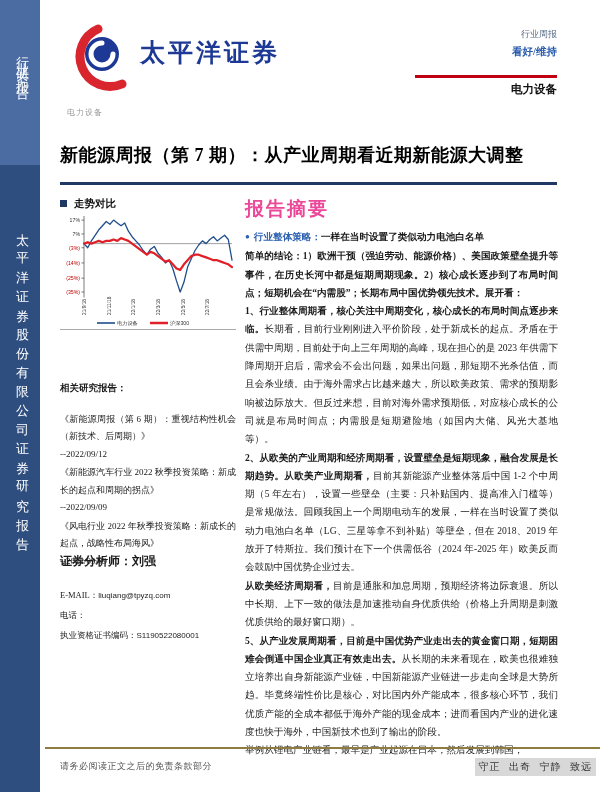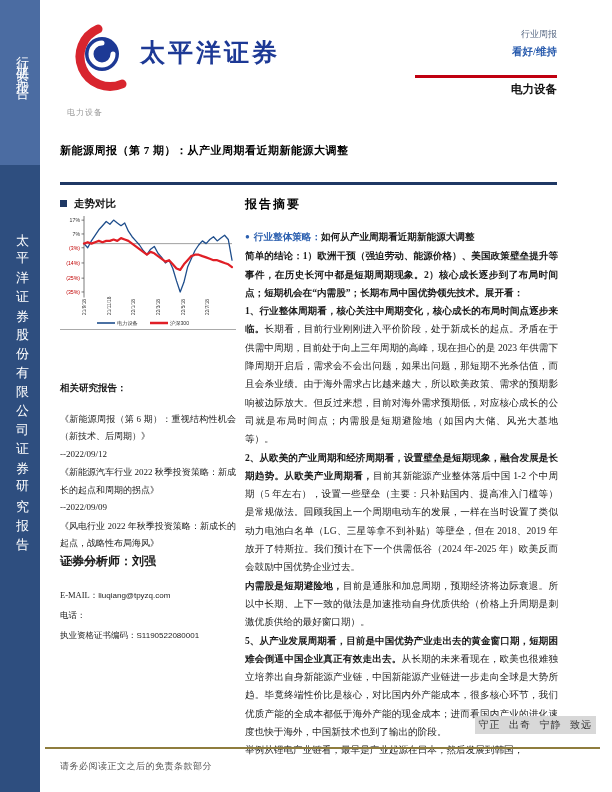--- a/index.html
+++ b/index.html
@@ -20,50 +20,50 @@
   .logo-en{position:absolute;left:141px;top:68px;font-size:11px;font-weight:bold;
            color:#1D3995;letter-spacing:3.2px;font-family:"Liberation Sans",sans-serif;}
   .hdr-right{position:absolute;right:55px;top:28px;width:200px;text-align:right;}
   .hdr-date{font-size:10.5px;color:#333;margin-bottom:5px;}
   .hdr-type{font-size:9px;color:#5a6b86;margin-bottom:4px;}
   .hdr-rating{font-size:10.5px;color:#2A5CAE;font-weight:bold;margin-bottom:3px;}
   .hdr-redline{position:absolute;right:55px;top:75px;width:142px;height:2.5px;background:#C00010;}
   .hdr-industry{position:absolute;right:55px;top:82px;font-size:11.5px;font-weight:bold;color:#111;}
   .cat-small{position:absolute;left:67px;top:107px;font-size:8px;color:#999;letter-spacing:1px;}
   
-  .doc-title{position:absolute;left:60px;top:143px;width:500px;font-size:11px;
+  .doc-title{position:absolute;left:60px;top:143px;width:500px;font-size:18px;
              font-weight:bold;color:#000;letter-spacing:0.5px;}
   .title-rule{position:absolute;left:60px;top:182px;width:497px;height:3px;background:#1F3864;}
   
   .sec-hdr{position:absolute;left:60px;top:197px;font-size:10.5px;font-weight:bold;color:#111;}
   .sec-sq{display:inline-block;width:7px;height:7px;background:#1F3864;margin-right:7px;}
   #trend-chart{position:absolute;left:58px;top:210px;}
   .chart-divider{position:absolute;left:60px;top:329px;width:176px;height:1px;background:#aaa;}
   .reports{position:absolute;left:60px;top:380px;width:176px;font-size:9px;line-height:17.5px;}
   .reports-hdr{font-weight:bold;font-size:9.5px;margin-bottom:13px;}
   .report-title{text-align:justify;text-justify:inter-ideograph;}
   .report-date{margin-bottom:1px;}
   .analyst{position:absolute;left:60px;top:553px;width:176px;font-size:8.5px;}
   .analyst-hdr{font-size:12px;font-weight:bold;margin-bottom:20px;}
   .analyst-row{margin-bottom:8px;color:#222;}
   .analyst .mono{font-family:"Liberation Sans",sans-serif;font-size:8px;}
   
-  .summary-hdr{position:absolute;left:245px;top:196px;font-size:12px;font-weight:bold;
-               letter-spacing:2px;color:#000000;}
+  .summary-hdr{position:absolute;left:245px;top:196px;font-size:19px;font-weight:bold;
+               letter-spacing:2px;color:#ec4899;}
   .summary-body{position:absolute;left:245px;top:228px;width:313px;font-size:9.6px;
                 line-height:18.3px;text-align:justify;text-justify:inter-ideograph;}
   .para{margin:0;}
   .run-b{font-weight:bold;}
   .run-bb{font-weight:bold;color:#2B5FAF;}
   .run-n{font-weight:normal;}
   .blt{color:#2B5FAF;font-size:8px;margin-right:4px;position:relative;top:-1px;}
   
   .footer-line{position:absolute;left:45px;top:747px;width:555px;height:2px;background:#8F7D3E;}
   .footer-disclaimer{position:absolute;left:60px;top:760px;font-size:9px;color:#555;letter-spacing:0.5px;}
-  .footer-motto{position:absolute;right:16px;top:716px;font-size:10px;color:#333;
+  .footer-motto{position:absolute;right:16px;top:758px;font-size:10px;color:#333;
                 background:#D8D8D8;padding:2px 4px;letter-spacing:1px;word-spacing:5px;}
 </style>
 </head>
 <body>
 
 <div id="page">
 
   <div class="sidebar">
     <div class="sidebar-top">
       <span class="vtext vtext-top">行业研究报告</span>
@@ -144,25 +144,25 @@
     <div class="analyst-row">
       <span>电话：</span>
     </div>
     <div class="analyst-row">
       <span>执业资格证书编码：</span><span class="mono">S1190522080001</span>
     </div>
   </div>
 
   <div class="summary-hdr">报告摘要</div>
   <div class="summary-body" id="summary-body">
-      <div class="para"><span class="blt">●</span><span class="run-bb">行业整体策略：</span><span class="run-b">如何从产业周期看近期新能源大调整</span></div>
+      <div class="para"><span class="blt">●</span><span class="run-bb">行业整体策略：</span><span class="run-b">一样在当时设置了类似动力电池白名单</span></div>
       <div class="para"><span class="run-b">简单的结论：1）欧洲干预（强迫劳动、能源价格）、美国政策壁垒提升等事件，在历史长河中都是短期周期现象。2）核心成长逐步到了布局时间点；短期机会在“内需股”；长期布局中国优势领先技术。展开看：</span></div>
       <div class="para"><span class="run-b">1、行业整体周期看，核心关注中周期变化，核心成长的布局时间点逐步来临。</span><span class="run-n">长期看，目前行业刚刚进入平价阶段，处于新成长的起点。矛盾在于供需中周期，目前处于向上三年周期的高峰，现在担心的是 2023 年供需下降周期开启后，需求会不会出问题，如果出问题，那短期不光杀估值，而且会杀业绩。由于海外需求占比越来越大，所以欧美政策、需求的预期影响被边际放大。但反过来想，目前对海外需求预期低，对应核心成长的公司就是布局时间点；内需股是短期避险地（如国内大储、风光大基地等）。</span></div>
       <div class="para"><span class="run-b">2、从欧美的产业周期和经济周期看，设置壁垒是短期现象，融合发展是长期趋势。从欧美产业周期看，</span><span class="run-n">目前其新能源产业整体落后中国 1-2 个中周期（5 年左右），设置一些壁垒（主要：只补贴国内、提高准入门槛等）是常规做法。回顾我国上一个周期电动车的发展，一样在当时设置了类似动力电池白名单（LG、三星等拿不到补贴）等壁垒，但在 2018、2019 年放开了特斯拉。我们预计在下一个供需低谷（2024 年-2025 年）欧美反而会鼓励中国优势企业过去。</span></div>
-      <div class="para"><span class="run-b">内需股是短期避险地，</span><span class="run-n">目前是通胀和加息周期，预期经济将边际衰退。所以中长期、上下一致的做法是加速推动自身优质供给（价格上升周期是刺激优质供给的最好窗口期）。</span></div>
+      <div class="para"><span class="run-b">从欧美经济周期看，</span><span class="run-n">目前是通胀和加息周期，预期经济将边际衰退。所以中长期、上下一致的做法是加速推动自身优质供给（价格上升周期是刺激优质供给的最好窗口期）。</span></div>
       <div class="para"><span class="run-b">5、从产业发展周期看，目前是中国优势产业走出去的黄金窗口期，短期困难会倒逼中国企业真正有效走出去。</span><span class="run-n">从长期的未来看现在，欧美也很难独立培养出自身新能源产业链，中国新能源产业链进一步走向全球是大势所趋。毕竟终端性价比是核心，对比国内外产能成本，很多核心环节，我们优质产能的全成本都低于海外产能的现金成本；进而看国内产业的进化速度也快于海外，中国新技术也到了输出的阶段。</span></div>
       <div class="para"><span class="run-n">举例从锂电产业链看，最早是产业起源在日本，然后发展到韩国，</span></div>
     </div>
 
   <div class="footer-line"></div>
   <div class="footer-disclaimer">请务必阅读正文之后的免责条款部分</div>
   <div class="footer-motto">守正 出奇 宁静 致远</div>
 
 </div>
 

